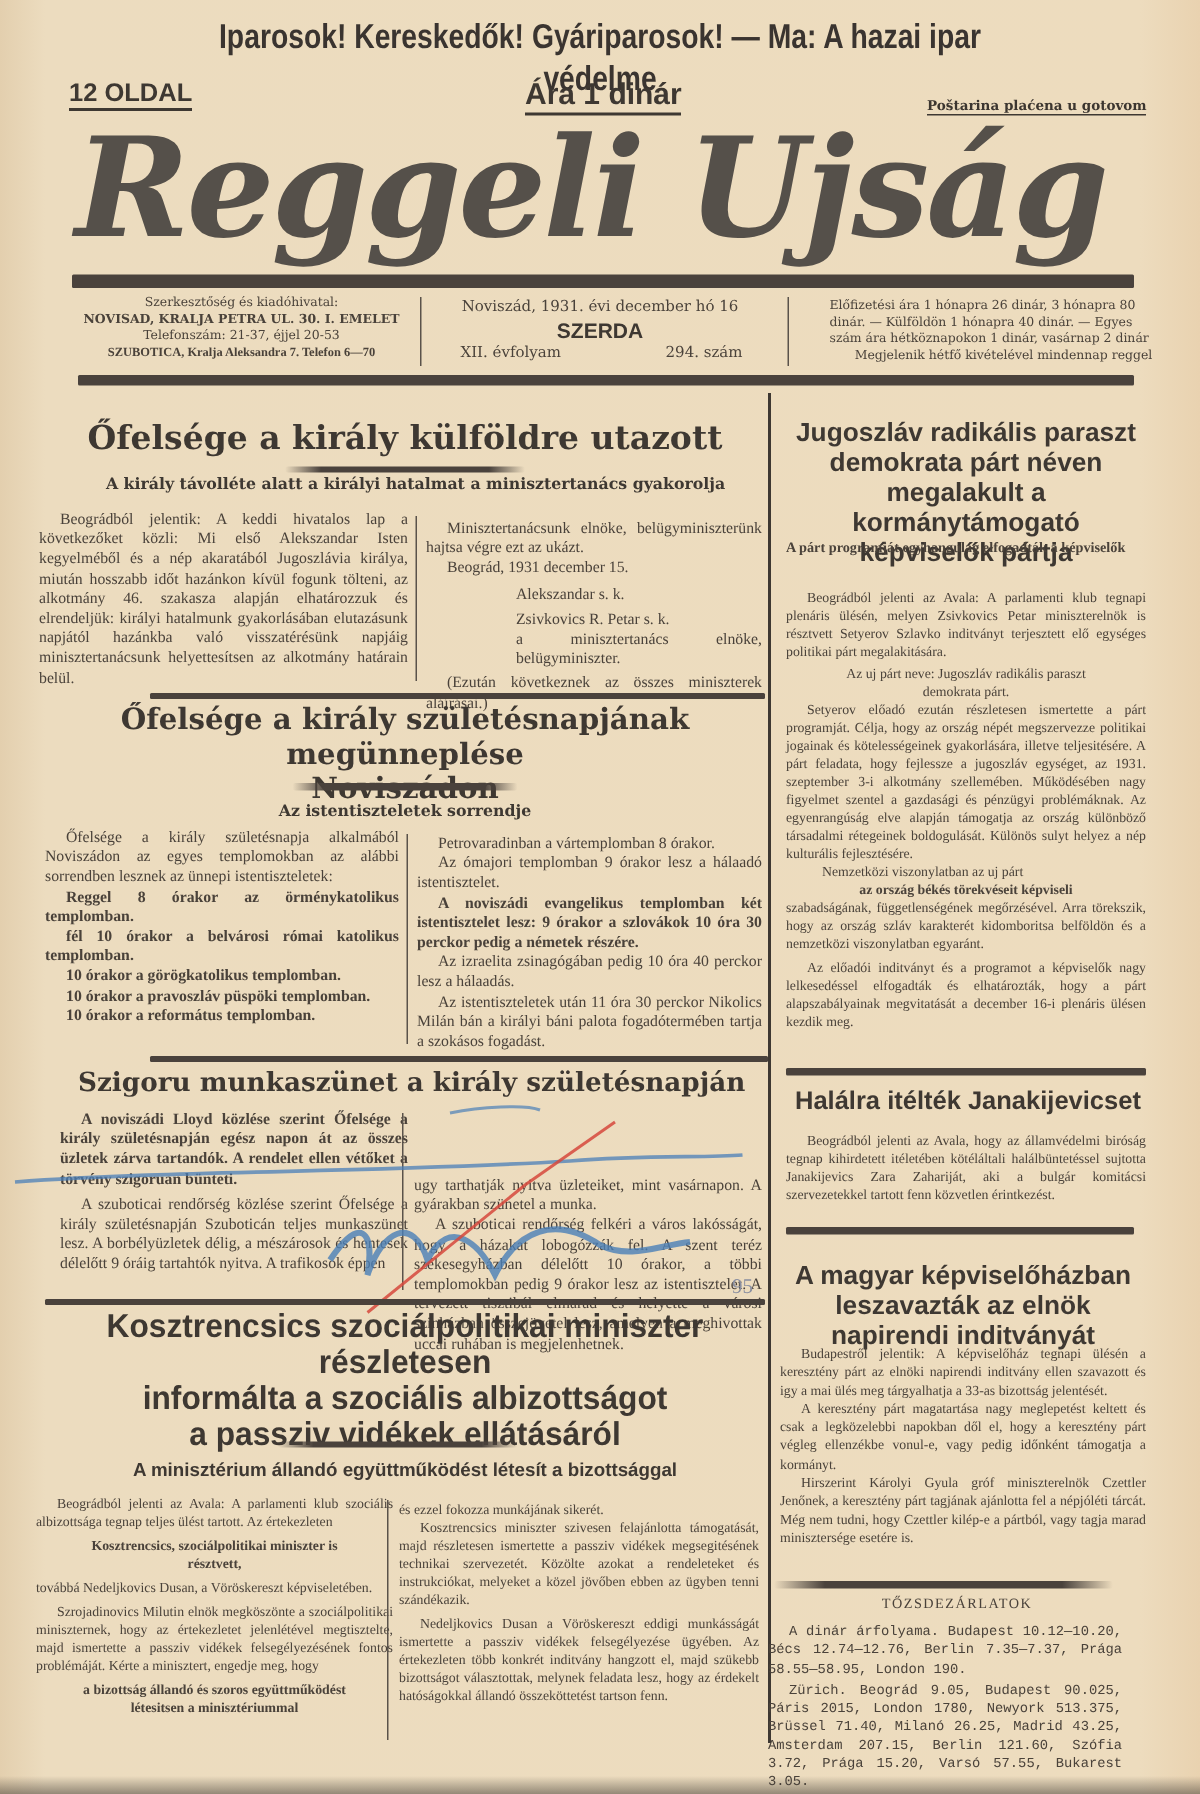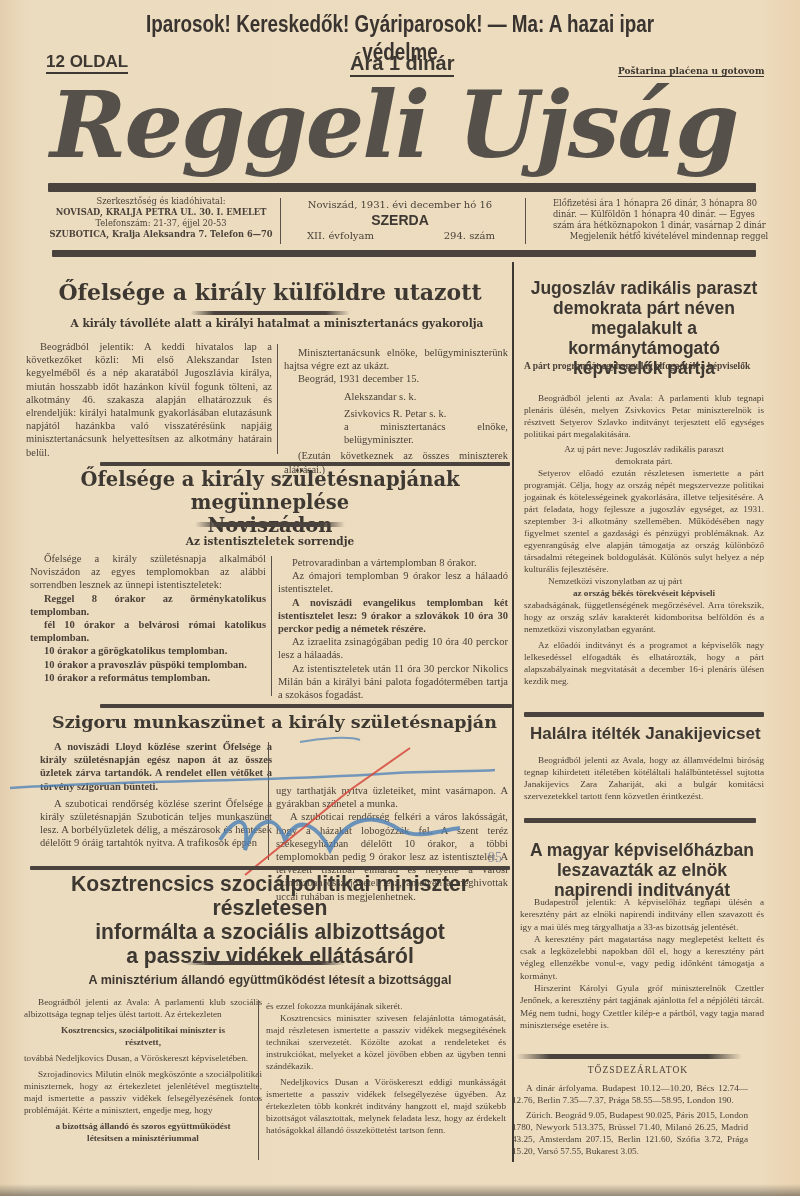--- a/index.html
+++ b/index.html
@@ -40,21 +40,21 @@
   <div class="abs serif" style="left:618px; top:66px; font-size:9px; font-weight:bold; border-bottom:1px solid #3e3832;">Poštarina plaćena u gotovom</div>
 
   <div class="abs" style="left:50px; top:70px; width:710px; height:110px; font-family:'DejaVu Serif', serif; font-style:italic; font-weight:bold; font-size:92px; line-height:110px; color:#55504a; letter-spacing:-2px; text-align:left;">Reggeli Ujság</div>
 
   <div class="rule-thick" style="left:48px; top:183px; width:708px; height:9px;"></div>
 
   <div class="abs serif center" style="left:46px; top:196px; width:230px; font-size:8.3px; line-height:11px; color:#4a423a;">
     <div>Szerkesztőség és kiadóhivatal:</div>
     <div style="font-weight:bold;">NOVISAD, KRALJA PETRA UL. 30. I. EMELET</div>
     <div>Telefonszám: 21-37, éjjel 20-53</div>
-    <div style="font-weight:bold;">SZUBOTICA, Kralja Aleksandra 7. Telefon 6—70</div>
+    <div style="font-weight:bold;font-family:Liberation Serif, serif;">SZUBOTICA, Kralja Aleksandra 7. Telefon 6—70</div>
   </div>
   <div class="vrule" style="left:280px; top:198px; height:46px;"></div>
 
   <div class="abs serif" style="left:285px; top:198px; width:230px; color:#4a423a;">
     <div style="font-size:10px; line-height:13px; text-align:center;">Noviszád, 1931. évi december hó 16</div>
     <div class="hl-sans" style="font-size:14px; line-height:18px; text-align:center;">SZERDA</div>
     <div style="display:flex; justify-content:space-between; font-size:10px; line-height:13px; padding:0 20px 0 22px;">
       <span>XII. évfolyam</span>
       <span>294. szám</span>
     </div>
@@ -184,19 +184,19 @@
   <div class="abs hl-sans center" style="left:520px; top:830px; width:244px; font-size:17.5px; line-height:20px;margin-top:10px;">A magyar képviselőházban leszavazták az elnök napirendi inditványát</div>
   <div class="abs body-text" style="left:520px; top:896px; width:244px; font-size:9.2px; line-height:12.3px;">
     <p>Budapestről jelentik: A képviselőház tegnapi ülésén a keresztény párt az elnöki napirendi inditvány ellen szavazott és igy a mai ülés meg tárgyalhatja a 33-as bizottság jelentését.</p>
     <p>A keresztény párt magatartása nagy meglepetést keltett és csak a legközelebbi napokban dől el, hogy a keresztény párt végleg ellenzékbe vonul-e, vagy pedig időnként támogatja a kormányt.</p>
     <p>Hirszerint Károlyi Gyula gróf miniszterelnök Czettler Jenőnek, a keresztény párt tagjának ajánlotta fel a népjóléti tárcát. Még nem tudni, hogy Czettler kilép-e a pártból, vagy tagja marad minisztersége esetére is.</p>
   </div>
 
   <div class="tapered" style="left:516px; top:1054px; width:226px; height:5px;"></div>
 
   <div class="abs body-text center" style="left:516px; top:1064px; width:244px; font-size:9.5px; letter-spacing:1px; text-align:center;">TŐZSDEZÁRLATOK</div>
-  <div class="abs body-text" style="left:512px; top:1082px; width:236px; font-size:9.2px; line-height:12.3px;">
+  <div class="abs body-text" style="left:512px; top:1082px; width:236px; font-size:9.2px; line-height:12.3px;font-family:Liberation Mono, monospace;">
     <p>A dinár árfolyama. Budapest 10.12—10.20, Bécs 12.74—12.76, Berlin 7.35—7.37, Prága 58.55—58.95, London 190.</p>
     <p style="margin-top:2px;">Zürich. Beográd 9.05, Budapest 90.025, Páris 2015, London 1780, Newyork 513.375, Brüssel 71.40, Milanó 26.25, Madrid 43.25, Amsterdam 207.15, Berlin 121.60, Szófia 3.72, Prága 15.20, Varsó 57.55, Bukarest 3.05.</p>
   </div>
 
   <div class="abs" style="left:0; top:1184px; width:800px; height:12px; background:linear-gradient(180deg, rgba(60,54,48,0) 0%, rgba(60,54,48,0.5) 100%);"></div>
 </div>
 
 </body></html>

